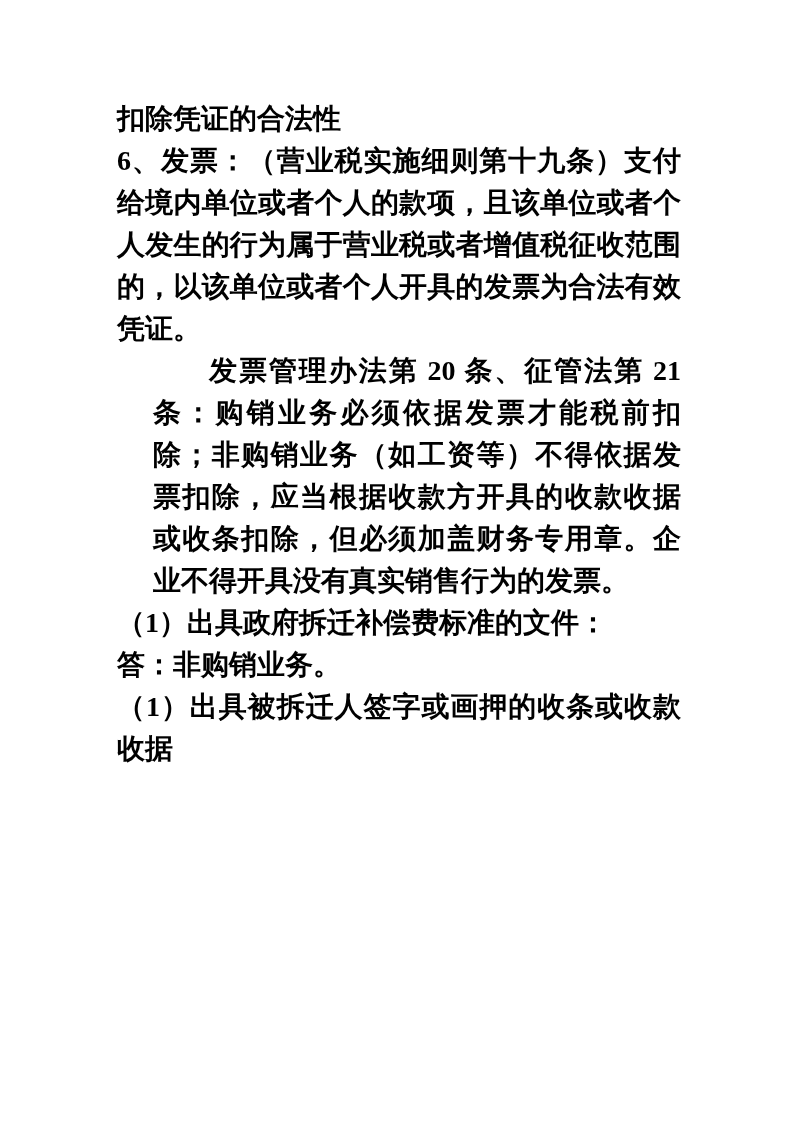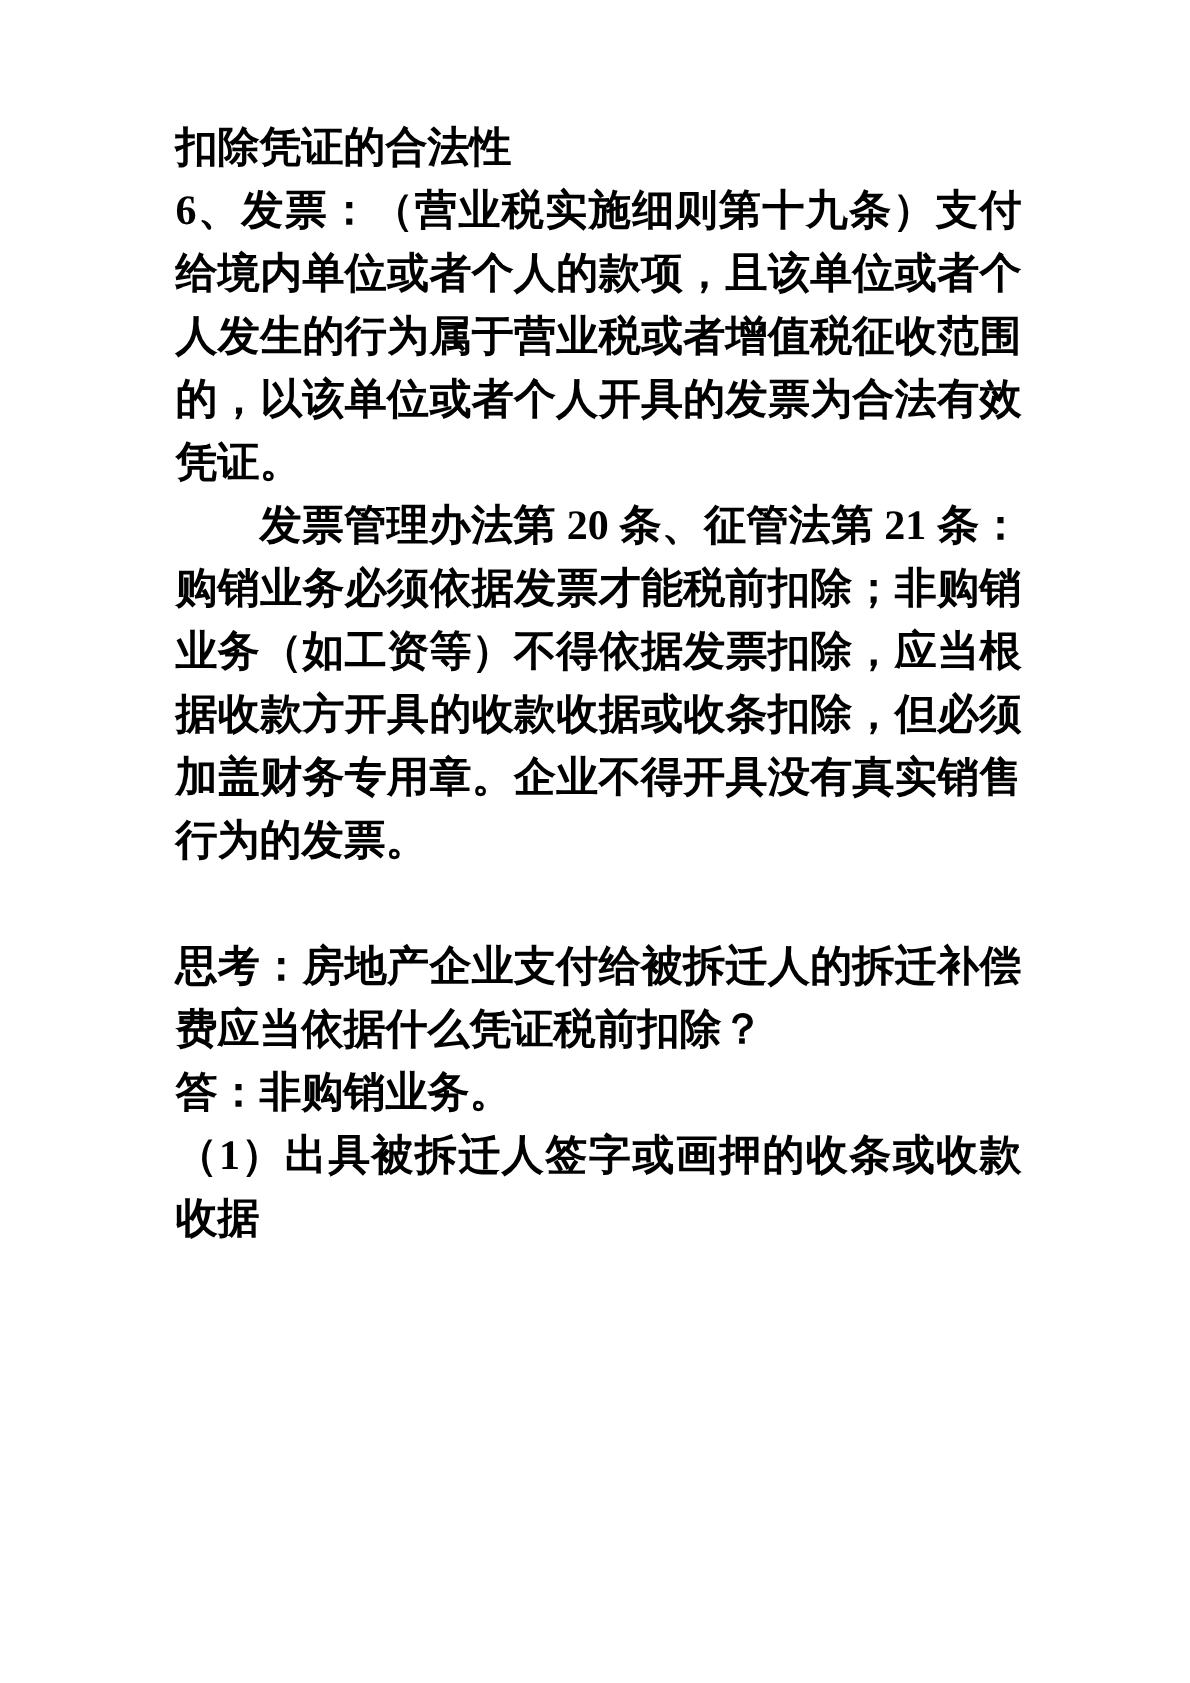--- a/index.html
+++ b/index.html
@@ -11,44 +11,45 @@
     position: relative;
     width: 793px;
     height: 1122px;
     background: #ffffff;
     overflow: hidden;
     font-family: "Liberation Serif", serif;
   }
   .content {
     position: absolute;
     left: 117px;
-    top: 78px;
+    top: 98px;
     width: 564px;
     color: #000000;
     font-size: 28px;
     font-weight: 700;
     line-height: 42px;
     text-align: justify;
   }
   .para {
     margin: 0;
     padding: 0;
   }
   .indent {
     text-indent: 2em;
+    margin-left: 36px;
   }
   .gap-above {
     margin-top: 42px;
   }
 </style>
 </head>
 <body>
 
 <div class="page">
   <div class="content">
     <div class="para">扣除凭证的合法性</div>
     <p class="para">6、发票：（营业税实施细则第十九条）支付给境内单位或者个人的款项，且该单位或者个人发生的行为属于营业税或者增值税征收范围的，以该单位或者个人开具的发票为合法有效凭证。</p>
     <p class="para indent">发票管理办法第 20 条、征管法第 21 条：购销业务必须依据发票才能税前扣除；非购销业务（如工资等）不得依据发票扣除，应当根据收款方开具的收款收据或收条扣除，但必须加盖财务专用章。企业不得开具没有真实销售行为的发票。</p>
-    <p class="para gap-above">思考：房地产企业支付给被拆迁人的拆迁补偿费应当依据什么凭证税前扣除？</p>
+    <p class="para">（1）出具政府拆迁补偿费标准的文件：</p>
     <p class="para">答：非购销业务。</p>
     <p class="para">（1）出具被拆迁人签字或画押的收条或收款收据</p>
   </div>
 </div>
 
 </body></html>

